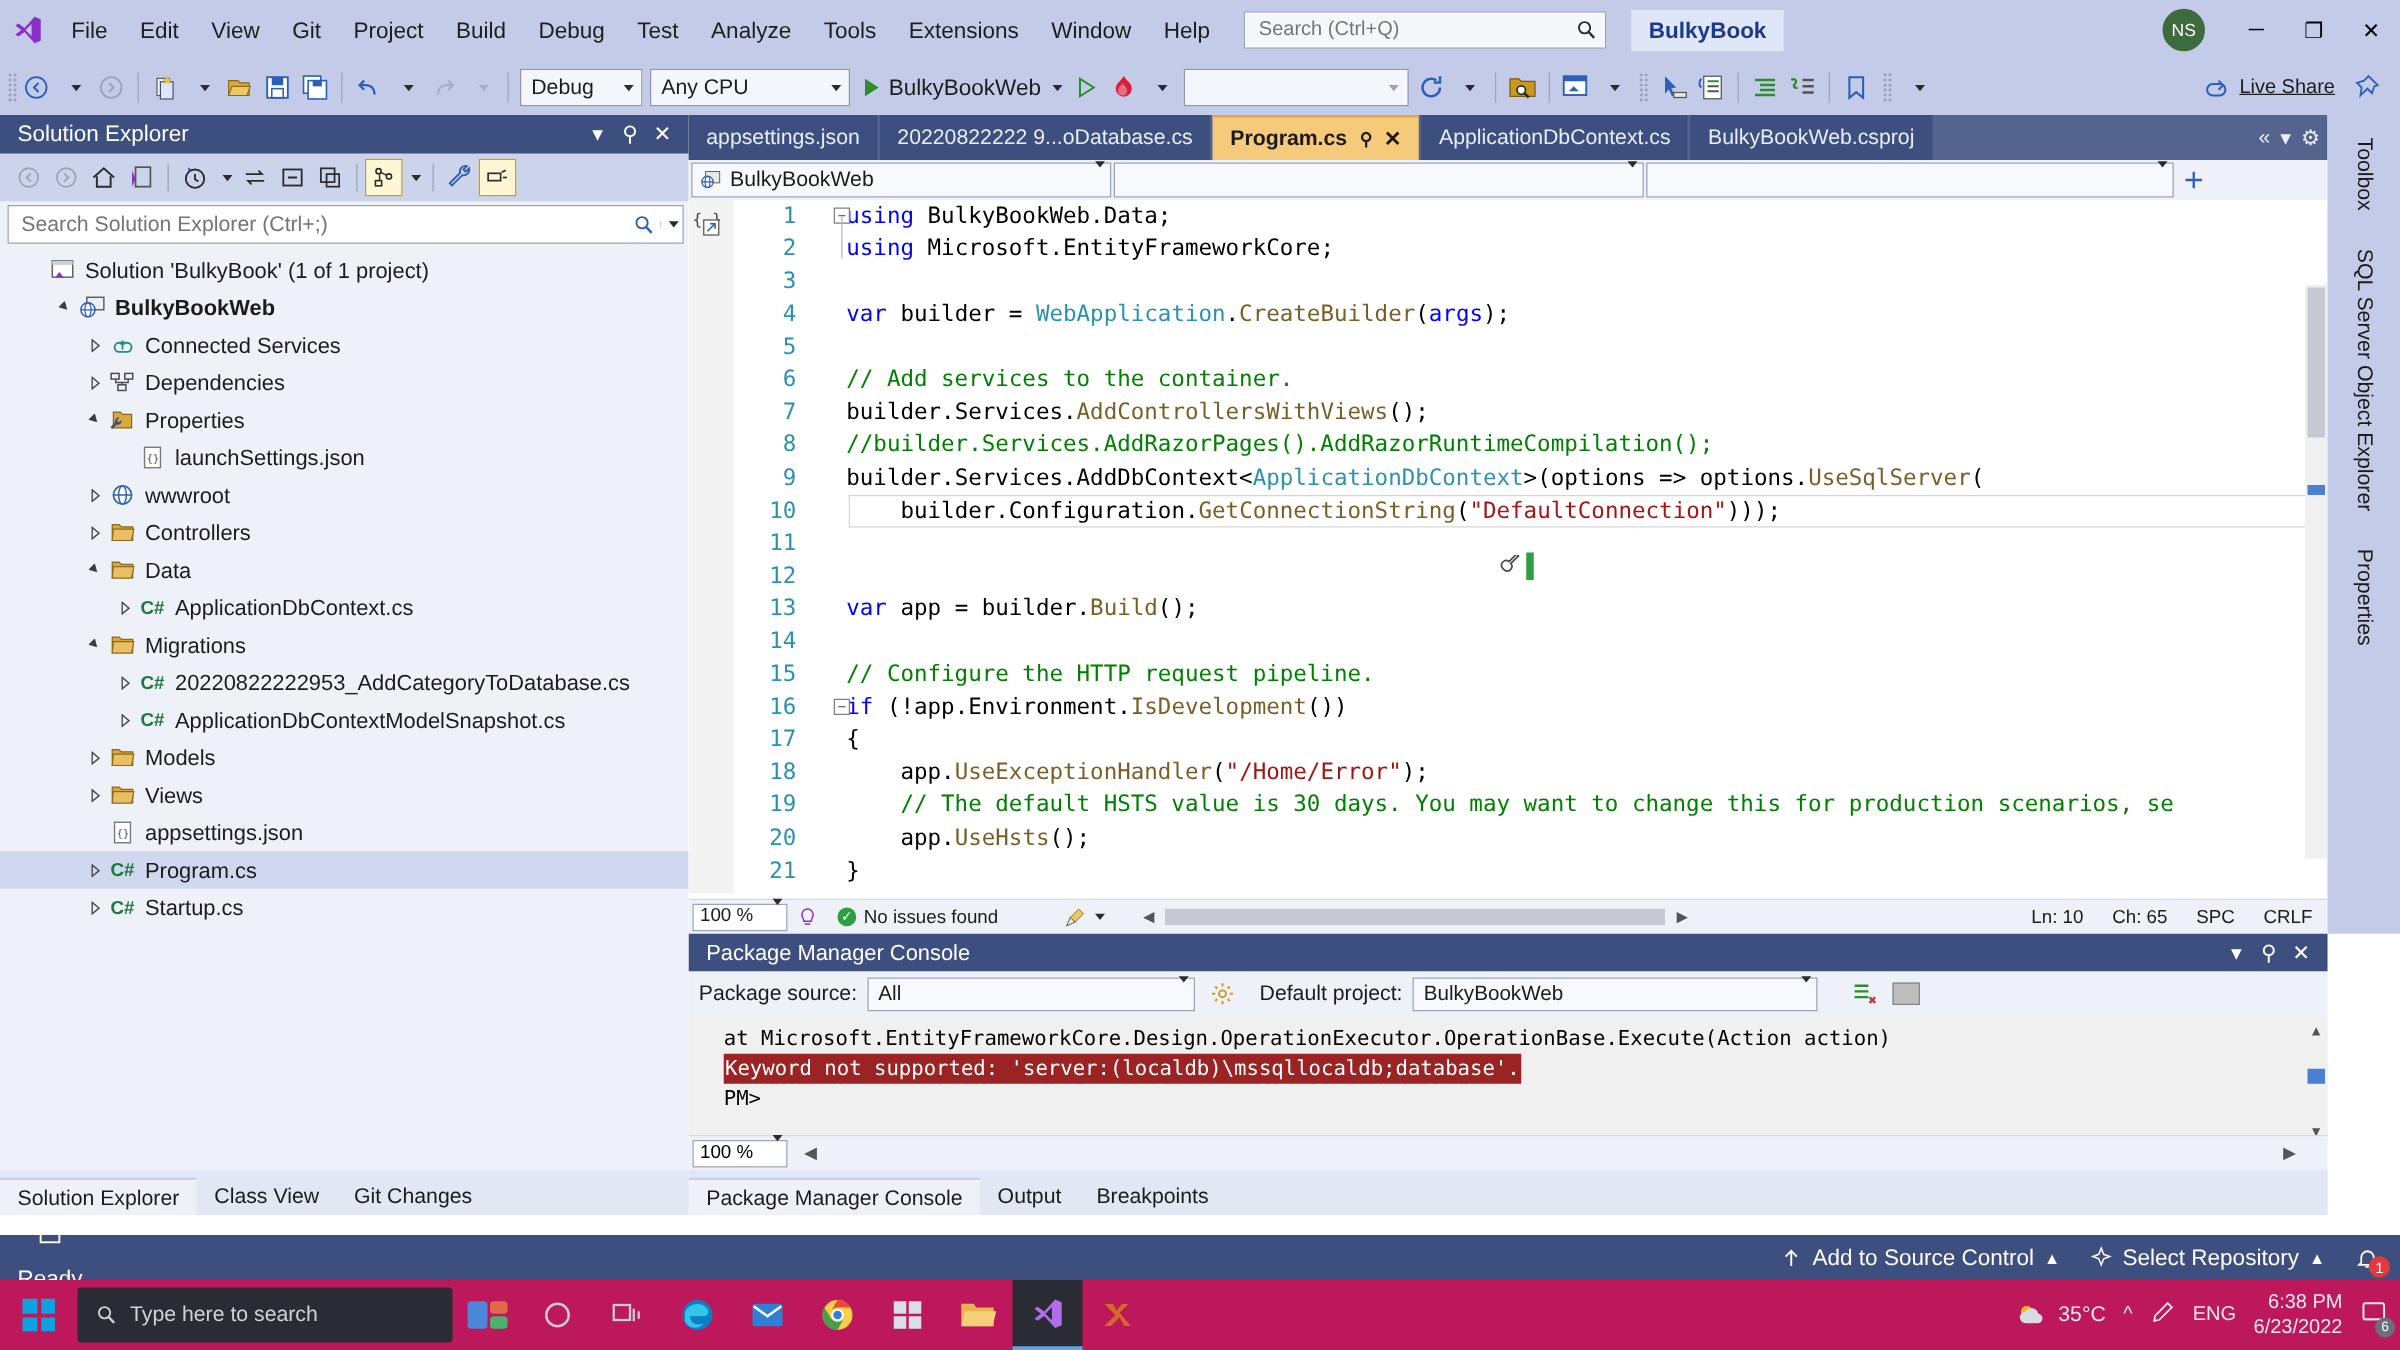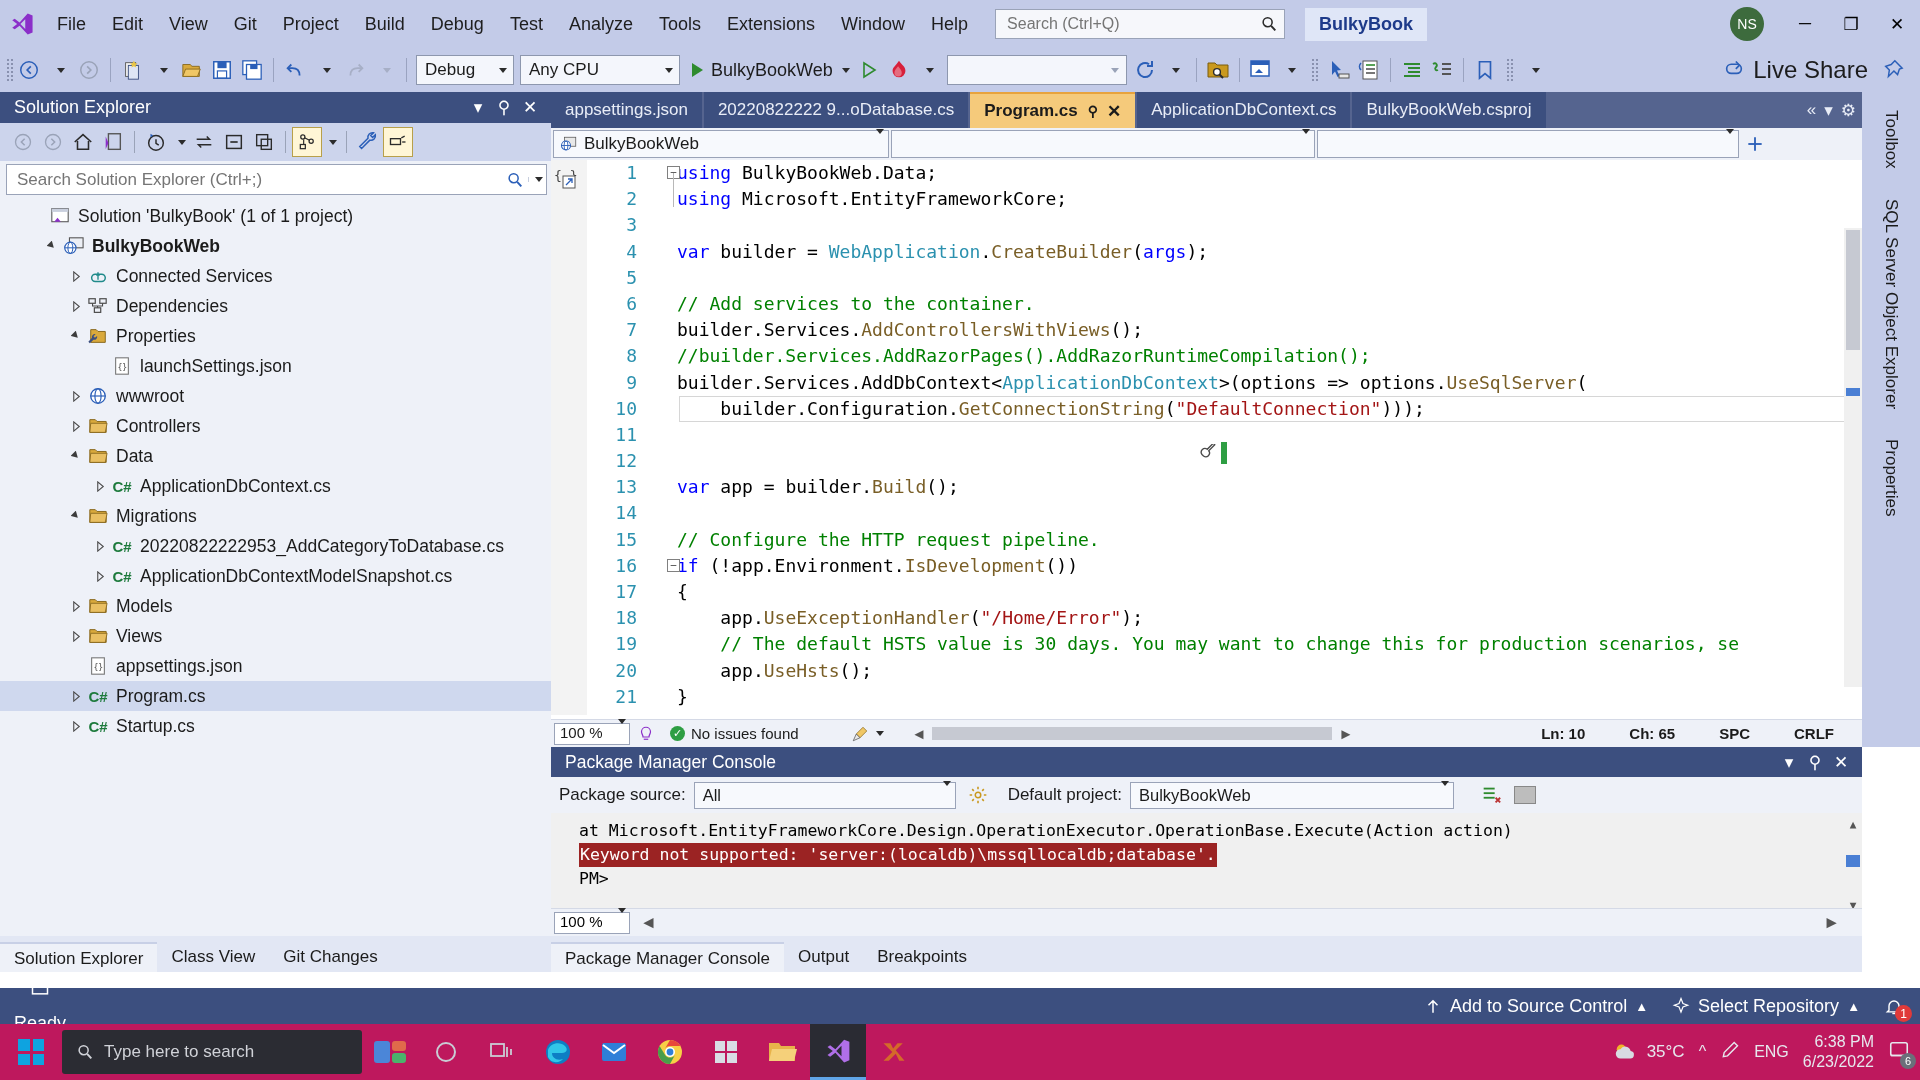--- a/index.html
+++ b/index.html
@@ -66,21 +66,21 @@
     border-right: 4px solid transparent; border-top: 5px solid #2b2b2b; margin-left: 3px; }
   .combo {
     height: 30px; background: #f4f6fc; border: 1px solid #8d97ae;
     display: flex; align-items: center; padding: 0 4px 0 8px;
     font-size: 17px; color: #1c1c1c; margin: 0 3px;
   }
   .combo .cval { flex: 1; white-space: nowrap; overflow: hidden; }
   .combo .cbtn { width: 16px; display: flex; justify-content: center; }
   .run-btn { display: flex; align-items: center; padding: 0 4px; height: 32px; }
   .run-btn .lbl { font-size: 18px; color: #1c1c1c; margin: 0 6px 0 4px; }
-  .live-share { display: flex; gap: 8px; font-size: 24px; color: #1c1c1c; padding: 0 10px; }
+  .live-share { display: flex; align-items: center; gap: 8px; font-size: 16px; color: #1c1c1c; padding: 0 10px; text-decoration: underline; }
 
   
   .se-panel { position: absolute; left: 0; top: 92px; width: 551px; height: 880px; background: #eef1f8; }
   .se-header {
     height: 31px; background: #3c4f7f; color: #fff;
     display: flex; align-items: center; padding: 0 8px 0 14px;
   }
   .se-title { flex: 1; font-size: 18px; }
   .se-hbtn { width: 26px; height: 26px; display: flex; align-items: center; justify-content: center; color: #fff; }
   .se-toolbar {
@@ -171,21 +171,21 @@
     border-top: 1px solid #d4d9e6;
   }
   .zoomsel {
     height: 22px; width: 76px; background: #fff; border: 1px solid #9aa3b8; margin: 0 4px 0 3px;
     display: flex; align-items: flex-start; padding-left: 5px; font-size: 15px;
   }
   .zoomsel .cbtn { margin-left: auto; margin-right: 3px; }
   .issues { display: flex; align-items: center; gap: 6px; margin-left: 12px; }
   .ok-dot { width: 15px; height: 15px; border-radius: 50%; background: #2e9e43; color: #fff;
             font-size: 11px; display: flex; align-items: center; justify-content: center; }
-  .es-right { margin-left: auto; display: flex; align-items: center; gap: 44px; padding-right: 28px; font-weight: bold; }
+  .es-right { margin-left: auto; display: flex; align-items: center; gap: 23px; padding-right: 12px; }
 
   
   .pmc { position: absolute; left: 551px; top: 747px; width: 1311px; height: 225px; background: #eef1f8; }
   .pmc-head { height: 30px; background: #3c4f7f; color: #fff; display: flex; align-items: center; padding: 0 8px 0 14px; }
   .pmc-title { flex: 1; font-size: 17.5px; }
   .pmc-bar { height: 36px; display: flex; align-items: center; padding: 0 8px; gap: 8px; font-size: 17px; color: #1b1b1b; }
   .pmc-combo {
     height: 27px; background: #f7f9fd; border: 1px solid #9aa3b8;
     display: flex; align-items: center; padding: 0 4px 0 8px; font-size: 16.5px;
   }
@@ -569,21 +569,21 @@
         <svg viewBox="0 0 20 20" width="18" height="18">
             <circle cx="8.5" cy="8" r="5" fill="none" stroke="#2b5fb8" stroke-width="1.7"></circle>
             <line x1="12.4" y1="12" x2="17" y2="17" stroke="#2b5fb8" stroke-width="2.2"></line>
           </svg>
       </span>
       <span style="width:18px;display:flex;align-items:center;justify-content:center;border-left:1px solid #c7cedd">
           <span class="caret"></span>
         </span>
     </div>
     <div class="tree" id="se-tree">
-        <div class="trow" style="padding-left: 28px;">
+        <div class="trow" style="padding-left: 18px;">
           <span class="twist"></span>
           <span class="tricon">
             <svg width="20" height="18" viewBox="0 0 24 22">
               <rect x="2" y="2" width="20" height="16" fill="#fff" stroke="#555" stroke-width="1.3"></rect>
               <rect x="2" y="2" width="20" height="4" fill="#c9cfdd"></rect>
               <path d="M5 18l4-5 4 5z" fill="#8b2fc9"></path>
             </svg>
           </span>
           <span class="tlabel">Solution 'BulkyBook' (1 of 1 project)</span>
         </div>

